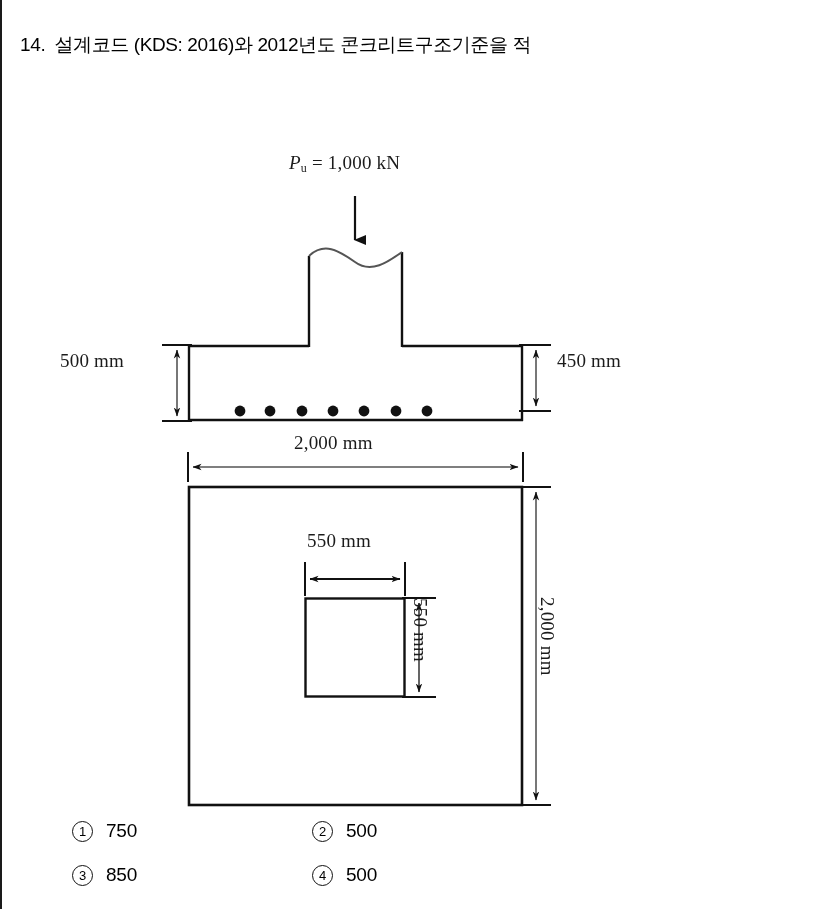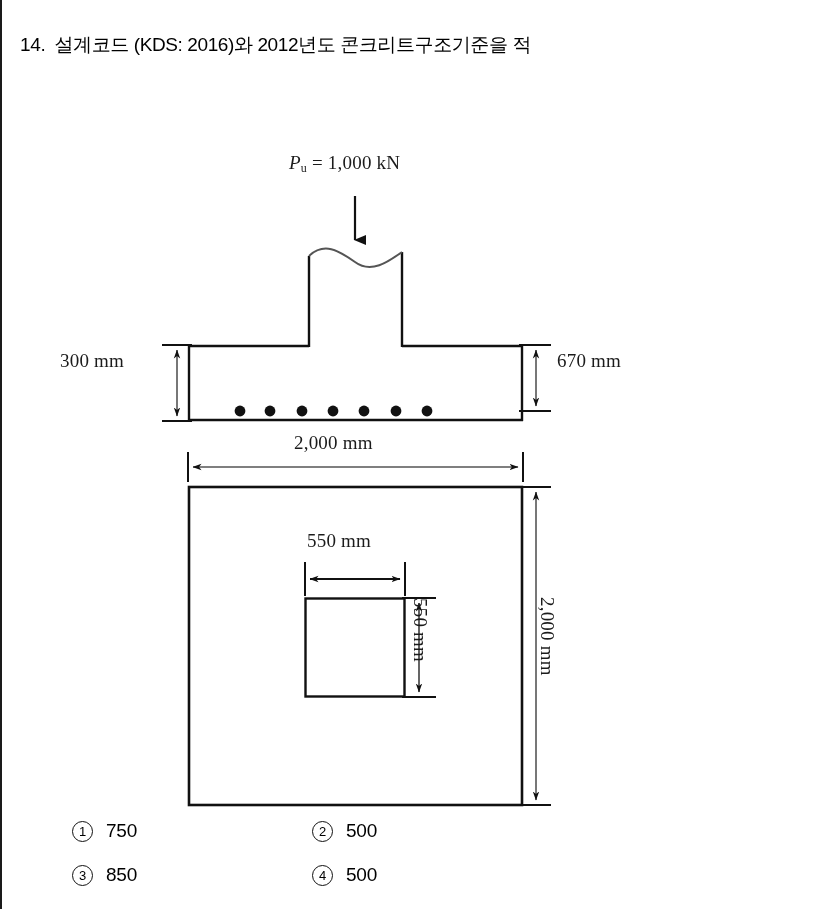--- a/index.html
+++ b/index.html
@@ -227,23 +227,23 @@
 
       <g>
         <line x1="517" y1="487" x2="549" y2="487" stroke="#111111" stroke-width="2"></line>
         <line x1="517" y1="805" x2="549" y2="805" stroke="#111111" stroke-width="2"></line>
         <line x1="534" y1="492" x2="534" y2="800" stroke="#555555" stroke-width="1.6" marker-start="url(#arrStart)" marker-end="url(#arrEnd)"></line>
       </g>
     </svg>
 
     <div class="lbl math" style="left:287px; top:152px;"><span>P</span><sub>u</sub><span class="eq"> = </span><span class="num">1,000</span><span class="unit"> kN</span></div>
 
-    <div class="lbl" style="left:58px; top:350px;">300 mm</div>
-
-    <div class="lbl" style="left:555px; top:350px;">670 mm</div>
+    <div class="lbl" style="left:58px; top:350px;">500 mm</div>
+
+    <div class="lbl" style="left:555px; top:350px;">450 mm</div>
 
     <div class="lbl" style="left:292px; top:432px;">2,000 mm</div>
 
     <div class="lbl" style="left:305px; top:530px;">550 mm</div>
 
     <div class="lbl rot" style="left:429px; top:598px; transform: rotate(90deg);">550 mm</div>
 
     <div class="lbl rot" style="left:556px; top:597px; transform: rotate(90deg);">2,000 mm</div>
   </div>
 

